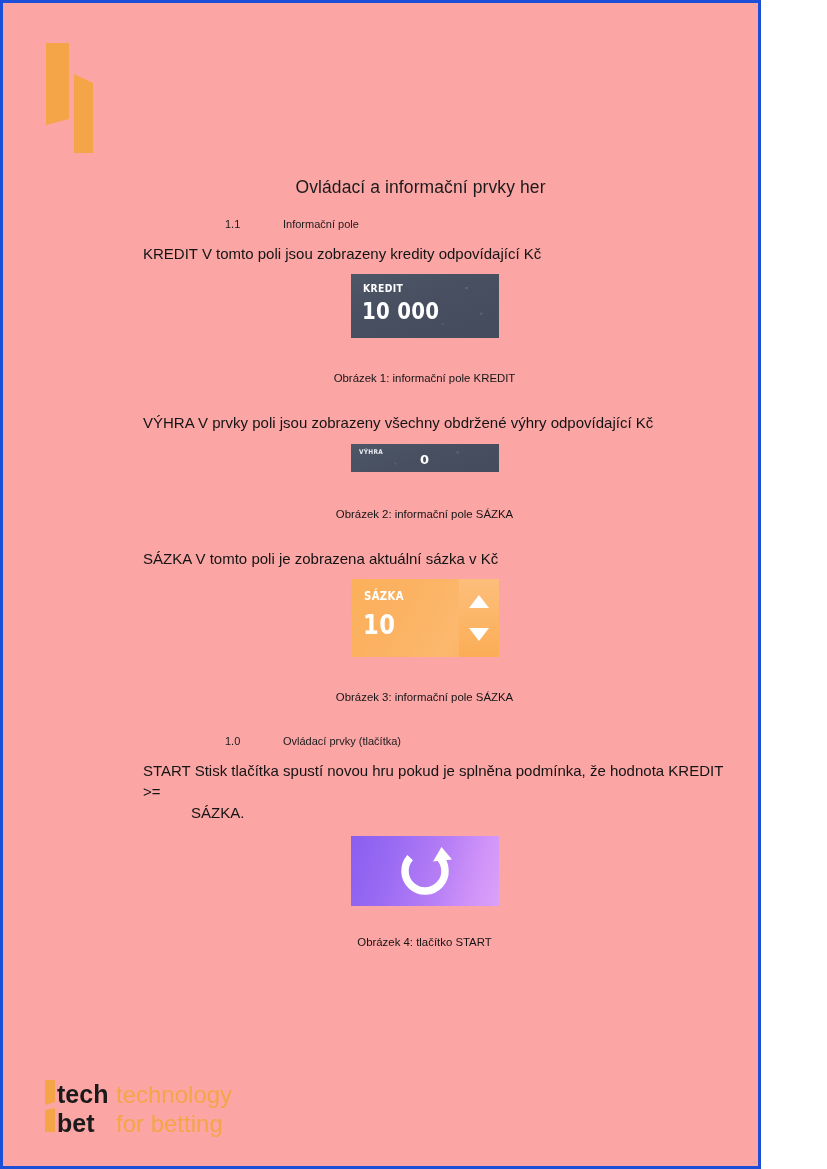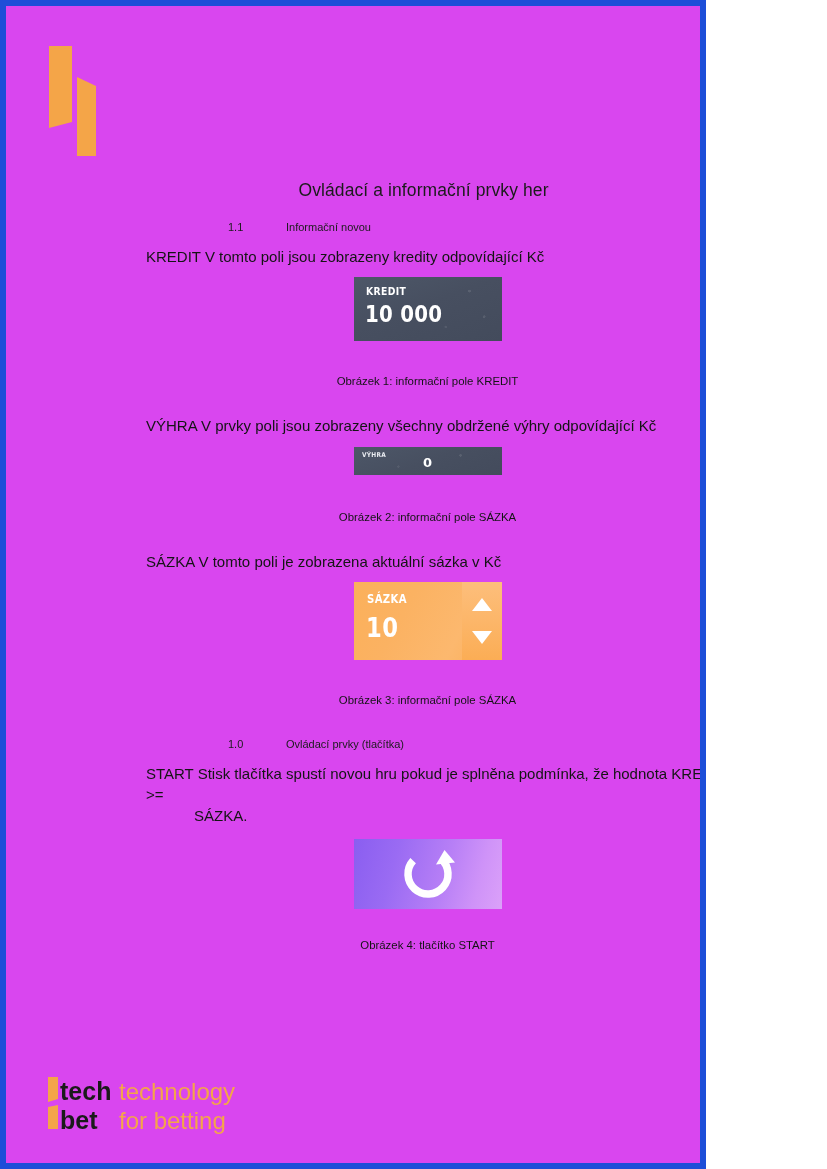--- a/index.html
+++ b/index.html
@@ -9,24 +9,24 @@
   }
   body {
     width: 827px;
     height: 1169px;
     font-family: "Liberation Sans", sans-serif;
     color: #000000;
     overflow: hidden;
   }
   .page {
     position: relative;
-    width: 706px;
+    width: 761px;
     height: 1169px;
-    background: #d946ef;
-    border: 6px solid #1d4ed8;
+    background: #fca5a5;
+    border: 3px solid #1d4ed8;
     box-sizing: border-box;
     overflow: hidden;
   }
 
   
   .header-logo {
     position: absolute;
     left: 38px;
     top: 38px;
     width: 72px;
@@ -269,21 +269,21 @@
       <polygon points="33,33 52,42 52,112 33,112" fill="#f4a548"></polygon>
     </svg>
   </div>
 
   <div class="doc-body">
 
     <h1 class="doc-title">Ovládací a informační prvky her</h1>
 
     <div class="section-heading">
       <span class="num">1.1</span>
-      <span>Informační novou</span>
+      <span>Informační pole</span>
     </div>
 
     <p class="para para-indent">KREDIT V tomto poli jsou zobrazeny kredity odpovídající Kč</p>
 
     <div class="figure">
       <div class="figure-inner">
         <div class="box-kredit">
           <span class="fld-label">KREDIT</span>
           <span class="fld-value">10 000</span>
         </div>

